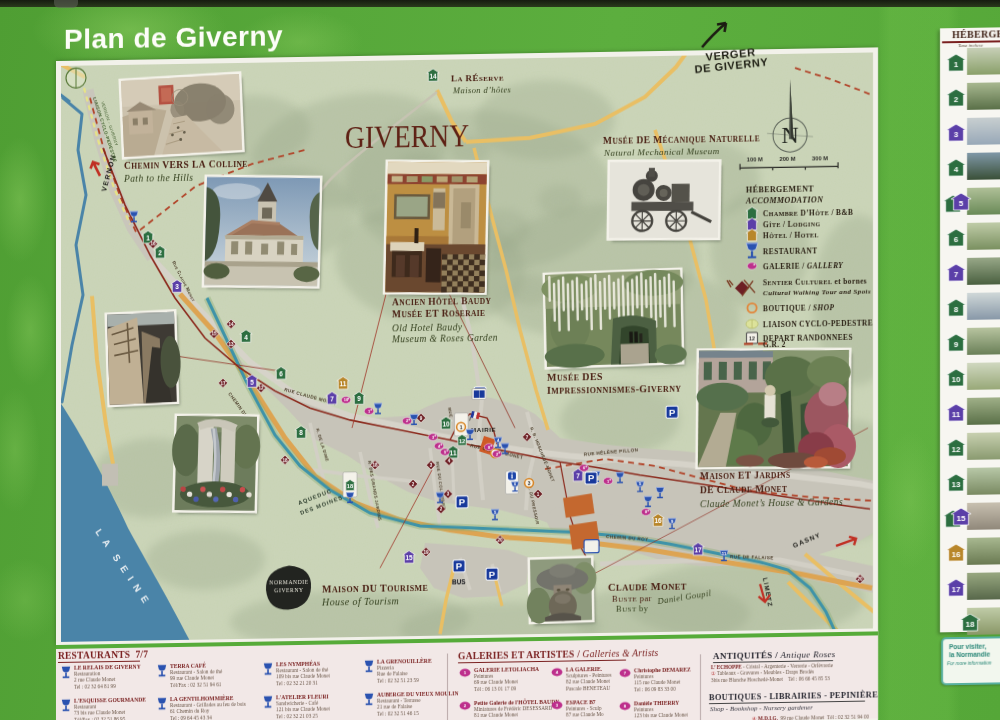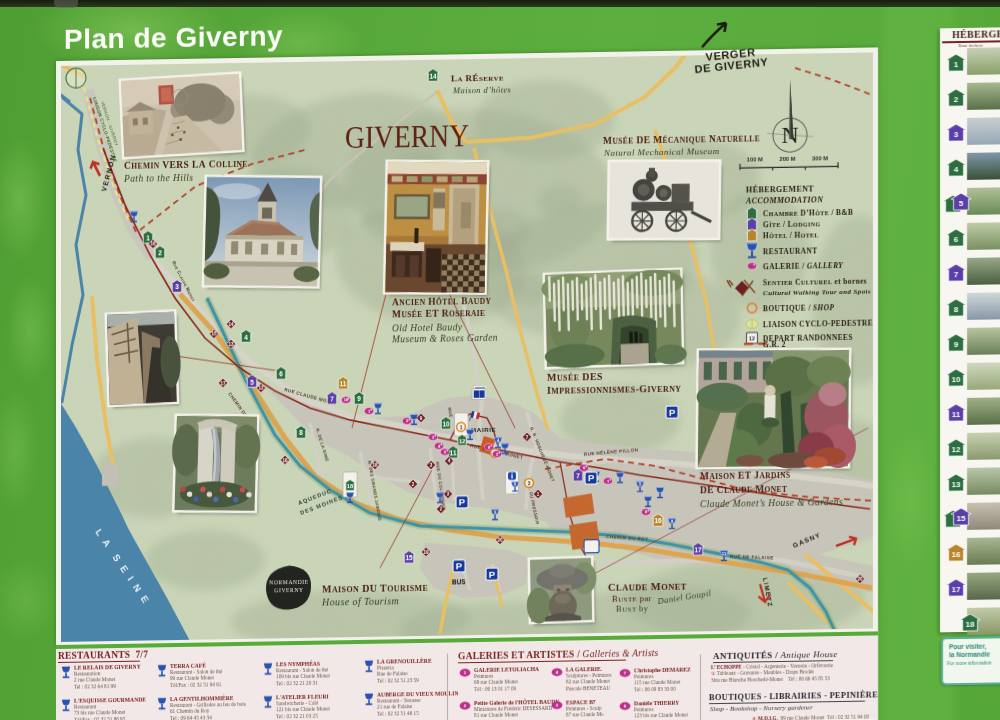--- a/index.html
+++ b/index.html
@@ -1096,21 +1096,21 @@
           <ellipse rx="5.4" ry="3.9" fill="#bd2f8c"></ellipse>
           <text x="0" y="1.6" font-size="4.4" font-weight="bold" fill="#fff" text-anchor="middle" font-family="Liberation Sans">8</text>
         </svg>
         <div class="et">Danièle THIERRY</div>
         <div class="el">Peintures</div>
         <div class="el">123 bis rue Claude Monet</div>
       </div>
 
 <div class="sdiv" style="left:644px;top:16px"></div>
 
-<div class="shead2" style="left:657px;top:13px;width:120px">ANTIQUITÉS / <i style="font-weight:normal">Antique House</i></div>
+<div class="shead2" style="left:657px;top:13px;width:120px">ANTIQUITÉS / <i style="font-weight:normal">Antique Roses</i></div>
 
 <div class="ant" style="left:655px;top:26px;width:130px">
 <div class="el"><b style="color:#7a2020">L’ ECHOPPE</b> - Cristal - Argenterie - Verrerie - Orfèvrerie</div>
 <div class="el"><span style="color:#b02020">①</span> Tableaux - Gravures - Meubles - Draps Brodés</div>
 <div class="el">3bis rue Blanche Hoschedé-Monet&nbsp;&nbsp;&nbsp;&nbsp;Tel : 06 66 45 85 53</div>
       </div>
 
 <div class="shead2" style="left:653px;top:55px;width:156px;font-size:8.4px">BOUTIQUES - LIBRAIRIES - PEPINIÈRE</div>
 <div class="sit" style="left:654px;top:67px;width:150px">Shop - Bookshop - Nursery gardener</div>
 <div class="el" style="position:absolute;left:696px;top:78px;width:130px"><span style="color:#b02020">④</span> <b style="color:#7a2020">M.D.I.G.</b>&nbsp;&nbsp;99 rue Claude Monet&nbsp;&nbsp;Tél : 02 32 51 94 00</div>

